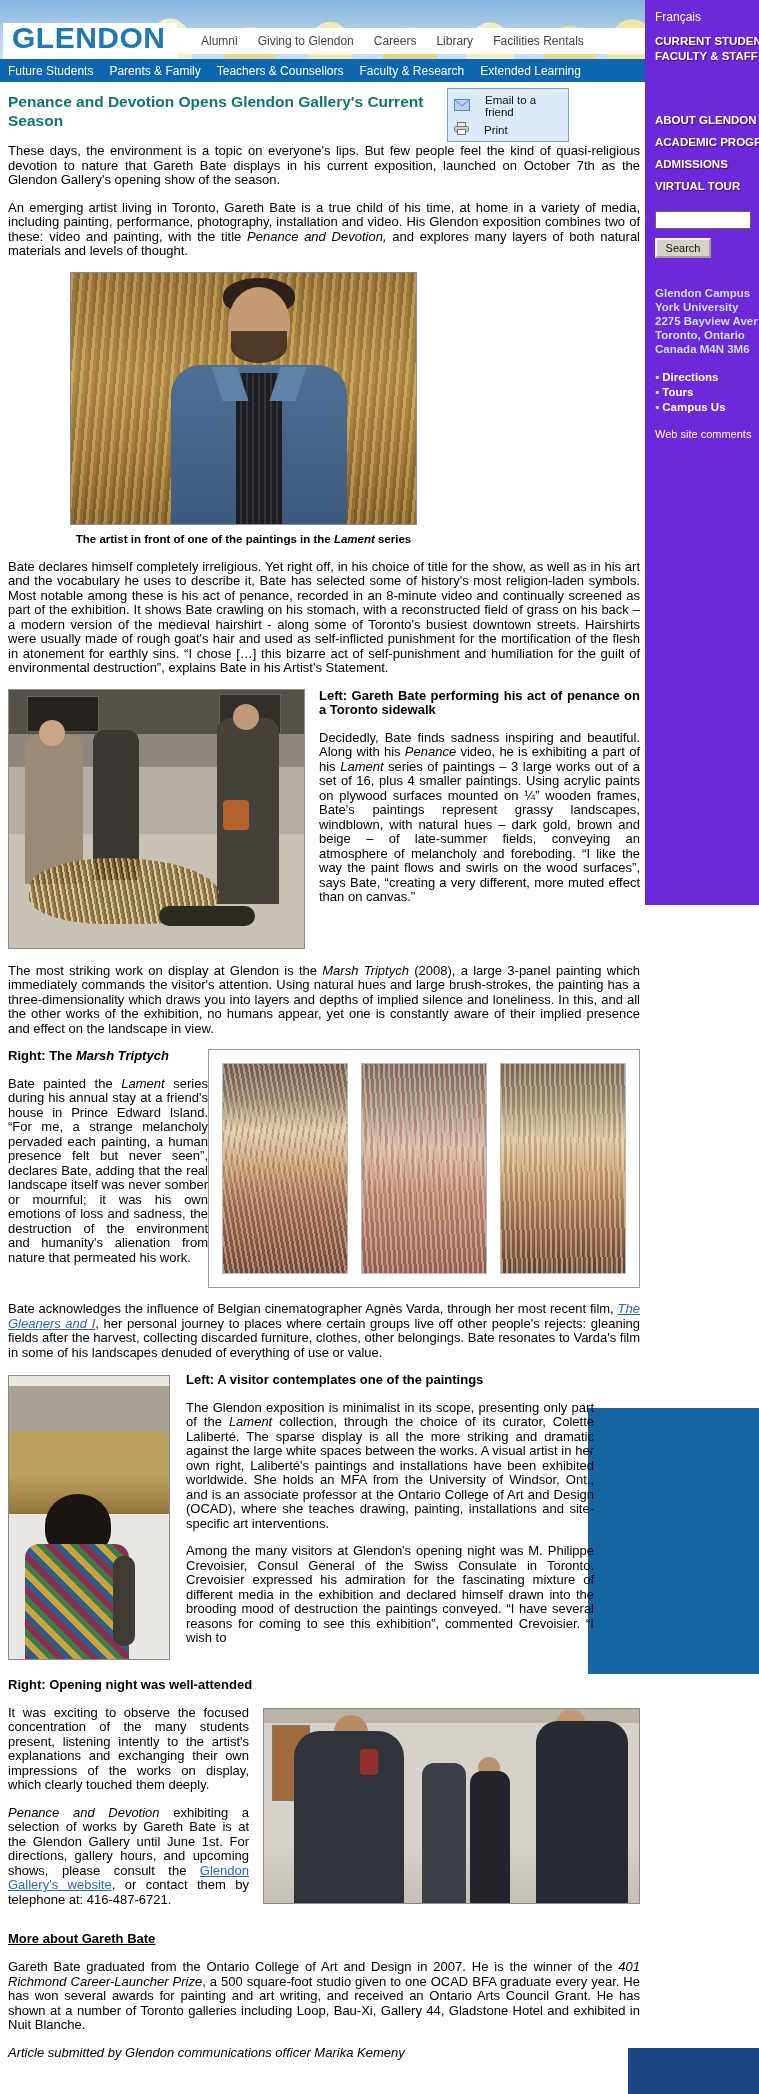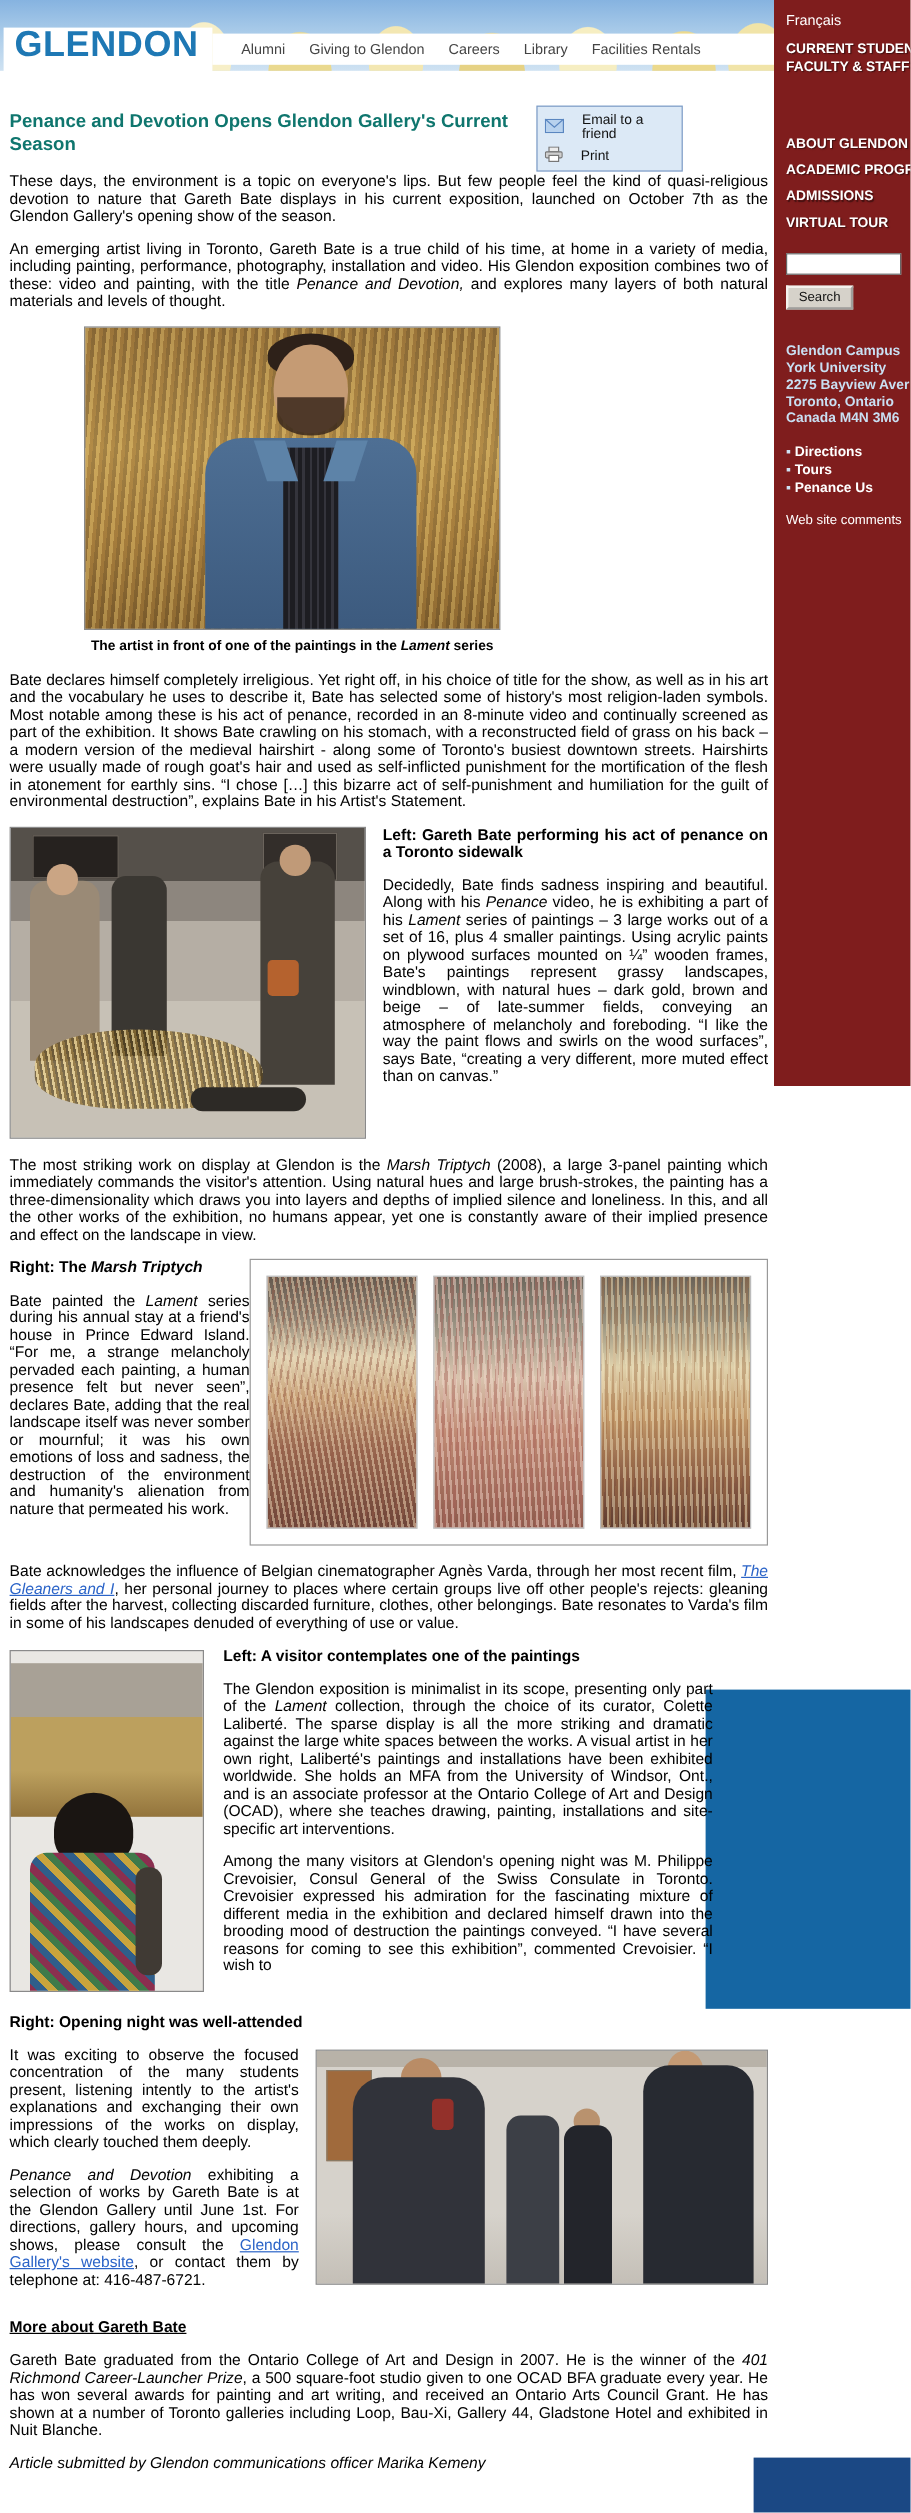--- a/index.html
+++ b/index.html
@@ -25,21 +25,21 @@
   .topnav{position:absolute;left:177px;top:28px;width:468px;height:26px;background:#fff;
     display:flex;align-items:center;gap:20px;padding-left:24px;box-sizing:border-box;
     font-size:12px;color:#444;white-space:nowrap;}
   .topnav span{cursor:pointer;}
   .mainnav{position:absolute;left:0;top:59px;width:645px;height:23px;background:#0e67ae;
     display:flex;align-items:center;gap:16px;padding-left:8px;box-sizing:border-box;
     font-size:12px;color:#fff;white-space:nowrap;}
   .mainnav span{cursor:pointer;}
 
   
-  .sidebar{position:absolute;right:0;top:0;width:114px;height:905px;background:#7f1d1d;
+  .sidebar{position:absolute;right:0;top:0;width:114px;height:905px;background:#6d28d9;
     color:#fff;padding:10px 0 0 10px;box-sizing:border-box;overflow:hidden;}
   .sb-fr{font-size:12px;margin-bottom:10px;cursor:pointer;}
   .sb-aud{font-size:11.5px;font-weight:bold;line-height:15px;white-space:nowrap;
     text-shadow:1px 1px 1px rgba(0,0,0,.5);cursor:pointer;}
   .sb-links{margin-top:50px;}
   .sb-link{font-size:11.5px;font-weight:bold;margin-bottom:10px;white-space:nowrap;
     text-shadow:1px 1px 1px rgba(0,0,0,.5);cursor:pointer;}
   .sb-search{margin-top:18px;}
   .sb-search input{width:90px;height:16px;border:1px solid #666;background:#fff;
     font-size:11px;padding:0 2px;}
@@ -165,20 +165,27 @@
   <div class="logo-box">
     <span class="logo">GLENDON</span>
   </div>
   <div class="topnav">
     <span>Alumni</span>
     <span>Giving to Glendon</span>
     <span>Careers</span>
     <span>Library</span>
     <span>Facilities Rentals</span>
   </div>
+  <div class="mainnav">
+    <span>Future Students</span>
+    <span>Parents &amp; Family</span>
+    <span>Teachers &amp; Counsellors</span>
+    <span>Faculty &amp; Research</span>
+    <span>Extended Learning</span>
+  </div>
 
   <div class="sidebar">
     <div class="sb-fr">Français</div>
     <div class="sb-aud">CURRENT STUDEN</div>
     <div class="sb-aud">FACULTY &amp; STAFF</div>
     <div class="sb-links">
       <div class="sb-link">ABOUT GLENDON</div>
       <div class="sb-link">ACADEMIC PROGR</div>
       <div class="sb-link">ADMISSIONS</div>
       <div class="sb-link">VIRTUAL TOUR</div>
@@ -190,21 +197,21 @@
     <div class="sb-addr">
       <div>Glendon Campus</div>
       <div>York University</div>
       <div>2275 Bayview Aver</div>
       <div>Toronto, Ontario</div>
       <div>Canada M4N 3M6</div>
     </div>
     <div class="sb-bullets">
       <div class="sb-bullet">Directions</div>
       <div class="sb-bullet">Tours</div>
-      <div class="sb-bullet">Penance Us</div>
+      <div class="sb-bullet">Campus Us</div>
     </div>
     <div class="sb-comments">Web site comments</div>
   </div>
   <div class="blue-block2"></div>
   <div class="blue-block3"></div>
 
   <div class="content">
 
     <div class="emailbox">
       <div class="ebrow">

